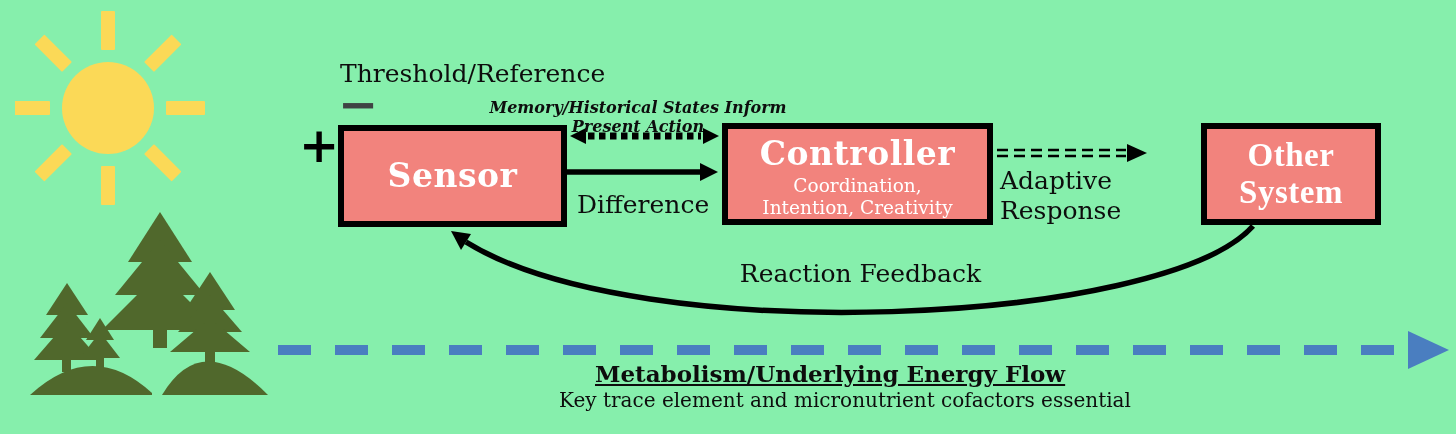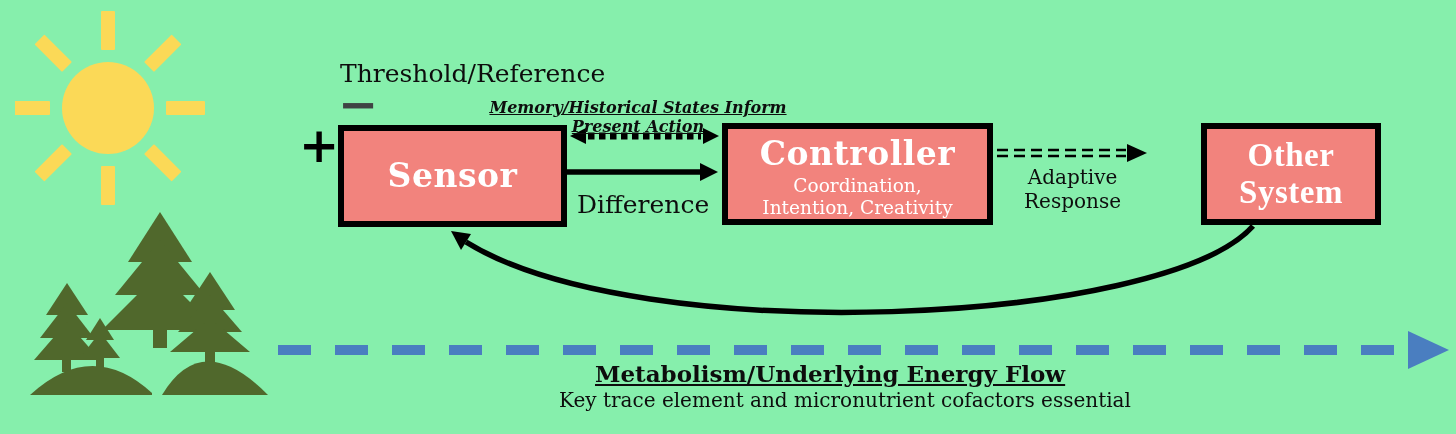--- a/index.html
+++ b/index.html
@@ -51,24 +51,23 @@
 
   
   .lbl { position: absolute; color: #0d0d0d; }
   #threshold-label { left: 340px; top: 59px; width: 260px; font-size: 25px; }
   #minus-sign { left: 338px; top: 80px; font-size: 48px; font-weight: bold; color: #3f4444; line-height: 1; }
   #plus-sign  { left: 299px; top: 121px; font-size: 48px; font-weight: bold; color: #000; line-height: 1; }
   #memory-label {
     left: 458px; top: 98px; width: 360px;
     font-size: 16px; font-style: italic; font-weight: bold;
     text-align: center;
-    text-decoration: underline;
   }
   #difference-label { left: 577px; top: 190px; width: 140px; font-size: 25px; text-align: left; }
-  #adaptive-label   { left: 1000px; top: 166px; width: 145px; font-size: 20px; text-align: center; line-height: 1.18; }
+  #adaptive-label   { left: 1000px; top: 166px; width: 145px; font-size: 25px; text-align: left; line-height: 1.18; }
   #feedback-label   { left: 738px; top: 259px; width: 245px; font-size: 25px; text-align: center; }
 
   #metabolism-title {
     left: 595px; top: 360px; width: 500px;
     font-size: 23px; font-weight: bold; text-align: left; text-decoration: underline;
   }
   #metabolism-subtitle {
     left: 545px; top: 388px; width: 600px;
     font-size: 20px; text-align: center;
   }
@@ -168,20 +167,21 @@
       <polygon points="1449,350 1408,331 1408,369" fill="#4a7ec0"></polygon>
     </g>
   </svg>
 
   <div id="threshold-label" class="lbl">Threshold/Reference</div>
   <div id="minus-sign" class="lbl">−</div>
   <div id="plus-sign" class="lbl">+</div>
   <div id="memory-label" class="lbl">Memory/Historical States Inform Present Action</div>
   <div id="difference-label" class="lbl">Difference</div>
   <div id="adaptive-label" class="lbl">Adaptive Response</div>
+  <div id="feedback-label" class="lbl">Reaction Feedback</div>
 
   <div id="sensor-box" class="node-box">
     <div class="node-title">Sensor</div>
   </div>
 
   <div id="controller-box" class="node-box">
     <div class="node-title">Controller</div>
     <div class="node-subtitle">Coordination, Intention, Creativity</div>
   </div>
 

